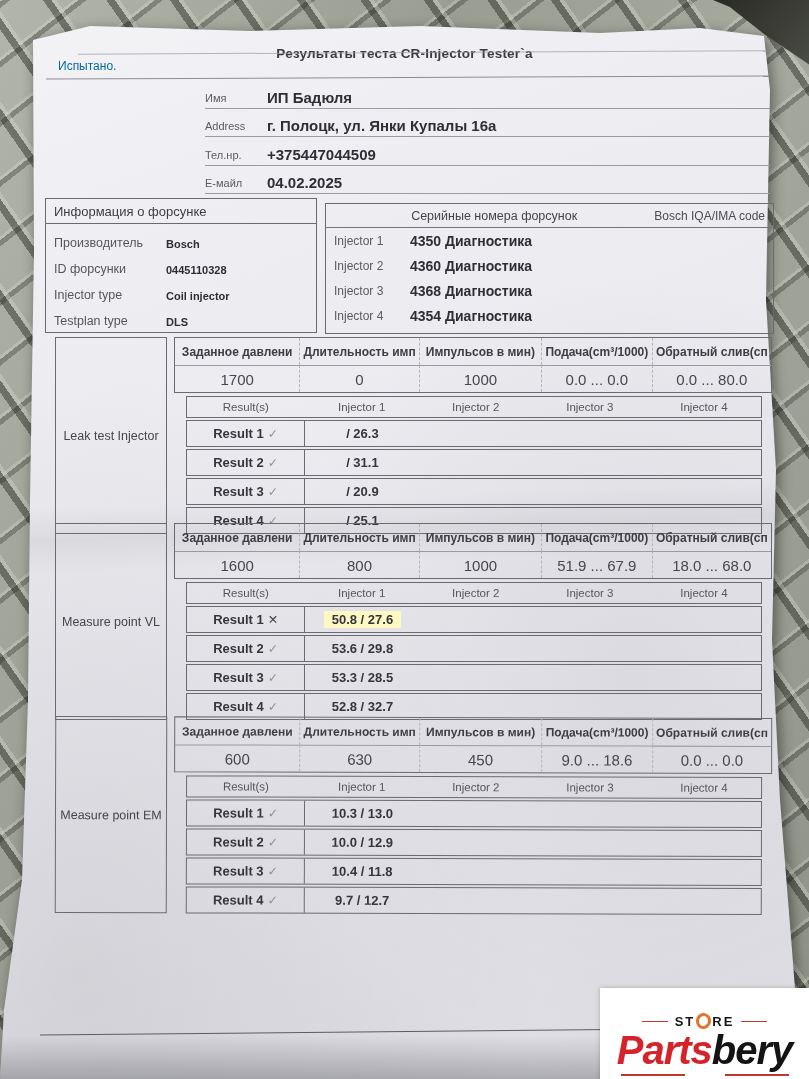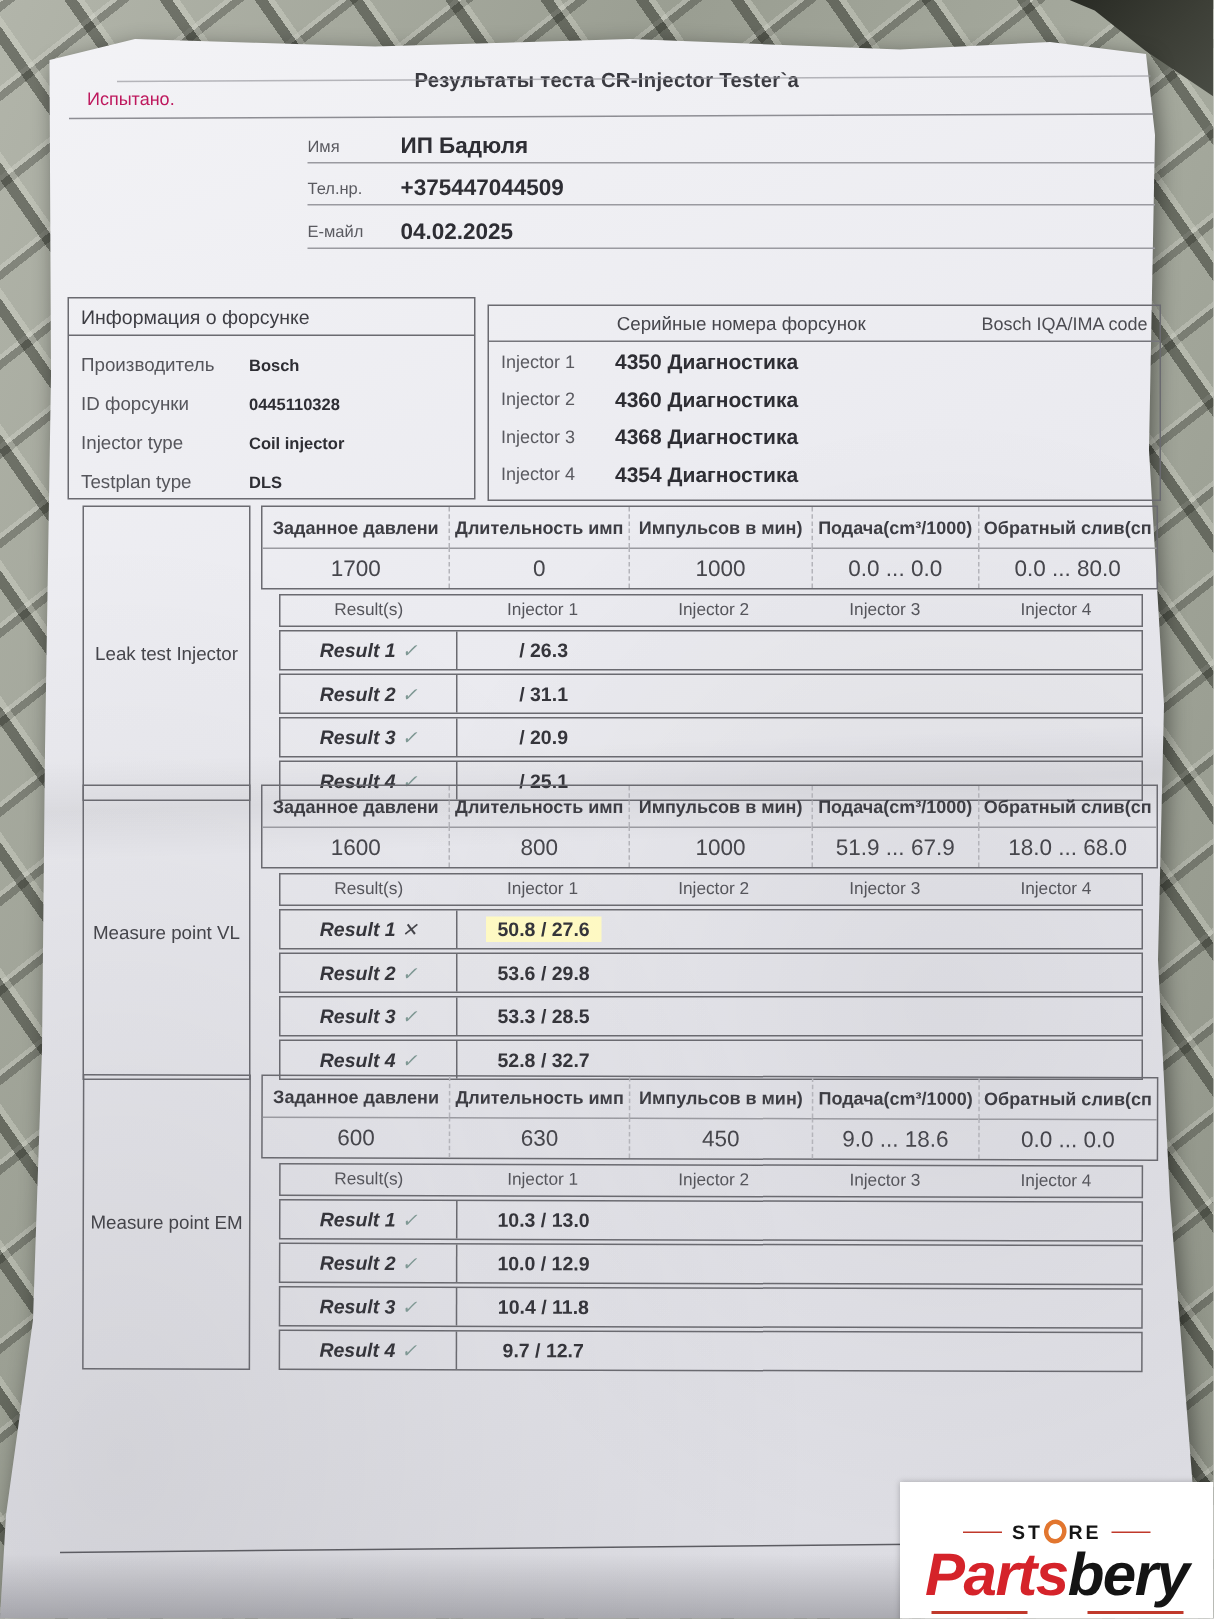--- a/index.html
+++ b/index.html
@@ -28,21 +28,21 @@
     background:
       linear-gradient(to bottom,rgba(0,0,0,0) 96%,rgba(55,55,62,.30) 100%),
       linear-gradient(178deg,rgba(0,0,0,0) 46%,rgba(0,0,0,.05) 49%,rgba(0,0,0,0) 52%),
       radial-gradient(ellipse at 78% 62%,rgba(0,0,0,.06),transparent 42%),
       radial-gradient(ellipse at 10% 90%,rgba(0,0,0,.08),transparent 45%),
       linear-gradient(160deg,#f3f3f6 0%,#ebebf0 38%,#e6e6ec 68%,#dadae0 100%);
   }
   .content{position:absolute;inset:0;z-index:3;color:#3c3c42;}
 
   .title{position:absolute;left:0;right:0;top:46px;text-align:center;font-size:13.5px;font-weight:600;letter-spacing:.2px;color:#3a3a40;}
-  .tested{position:absolute;left:58px;top:59px;font-size:12px;color:#be185d;}
+  .tested{position:absolute;left:58px;top:59px;font-size:12px;color:#0369a1;}
   .hline-a{position:absolute;left:78px;right:42px;top:52px;border-top:1px solid #9a9aa0;transform:rotate(-.3deg);opacity:.7;}
   .hline-b{position:absolute;left:46px;right:40px;top:77px;border-top:1px solid #8d8d93;transform:rotate(-.25deg);}
 
   .customer{position:absolute;left:205px;top:80px;width:565px;}
   .crow{display:flex;align-items:flex-end;height:27.5px;border-bottom:1px solid #9a9aa0;}
   .clabel{width:62px;font-size:11px;color:#5a5a60;padding-bottom:4px;}
   .cvalue{font-size:15px;font-weight:700;color:#2e2e34;padding-bottom:2px;}
 
   .box{position:absolute;border:1.5px solid #6a6a70;}
   .info-box{left:45px;top:198px;width:270px;height:133px;}
@@ -68,21 +68,21 @@
   .pcell{display:flex;align-items:center;justify-content:center;border-left:1px dashed #b4b4ba;}
   .pcell:first-child{border-left:none;}
   .prow.head .pcell{font-weight:600;font-size:12px;color:#3d3d43;height:27px;}
   .prow.vals .pcell{font-size:15px;color:#46464c;height:26px;border-top:1px solid #9a9aa0;}
   .pc1{width:21%;} .pc2{width:20%;} .pc3{width:20.5%;} .pc4{width:18.5%;} .pc5{width:20%;}
   .rtable{margin:3px 10px 0 12px;}
   .rhead{display:flex;border:1px solid #6a6a70;height:20px;font-size:11.5px;color:#55555b;}
   .rcell{display:flex;align-items:center;justify-content:center;}
   .rc1{width:20.5%;} .rc{width:19.875%;}
   .rrow{display:flex;border:1px solid #6a6a70;height:25px;margin-top:2px;background:rgba(255,255,255,.04);}
-  .rrow .rc1{border-right:1.5px solid #6a6a70;font-weight:700;font-size:13px;color:#35353b;gap:4px;font-style:italic;}
+  .rrow .rc1{border-right:1.5px solid #6a6a70;font-weight:700;font-size:13px;color:#35353b;gap:4px;}
   .rrow .rc{font-size:13px;font-weight:600;color:#35353b;}
   .mark-check{color:#7f9894;font-size:12.5px;font-weight:400;}
   .mark-cross{color:#45454b;font-size:12.5px;font-weight:400;}
   .hl{background:#fef9c3;padding:1px 8px;}
 
   .footer-line{position:absolute;left:40px;right:45px;top:1031px;border-top:1.5px solid #5c5c62;transform:rotate(-.55deg);}
   .footer-text{position:absolute;left:85px;top:1040px;font-style:italic;font-size:15px;color:#54545a;}
 
   .logo{
     position:absolute;left:600px;top:988px;width:209px;height:113px;z-index:6;
@@ -114,20 +114,24 @@
   <div class="hline-a"></div>
   <div class="tested">Испытано.</div>
   <div class="hline-b"></div>
 
   <div class="customer">
     <div class="crow">
       <span class="clabel">Имя</span>
       <span class="cvalue">ИП Бадюля</span>
     </div>
     <div class="crow">
+      <span class="clabel">Address</span>
+      <span class="cvalue">г. Полоцк, ул. Янки Купалы 16а</span>
+    </div>
+    <div class="crow">
       <span class="clabel">Тел.нр.</span>
       <span class="cvalue">+375447044509</span>
     </div>
     <div class="crow">
       <span class="clabel">Е-майл</span>
       <span class="cvalue">04.02.2025</span>
     </div>
   </div>
 
   <div class="box info-box">

